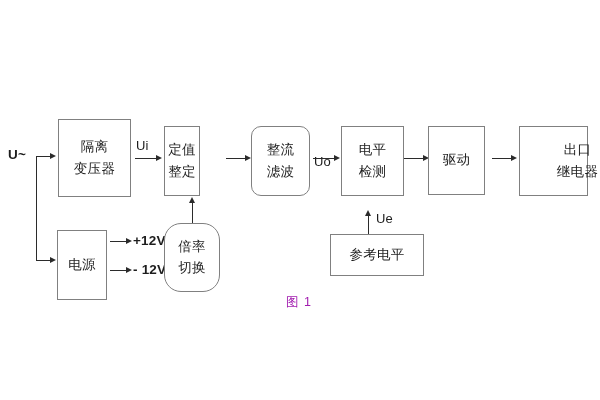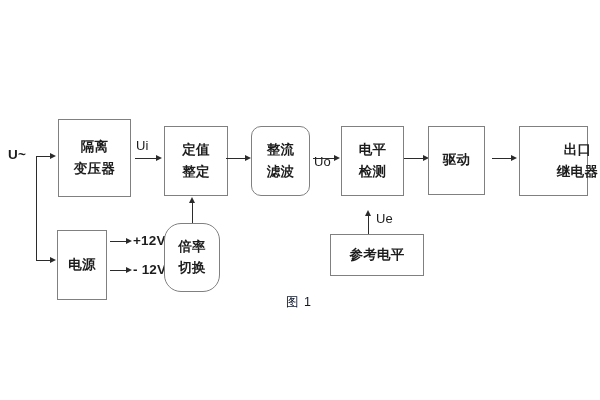--- a/index.html
+++ b/index.html
@@ -27,37 +27,36 @@
     justify-content: center;
     color: #1d1d1d;
     font-size: 13.5px;
     line-height: 1.05;
     letter-spacing: 0.3px;
     white-space: nowrap;
   }
   .block .ln {
     display: block;
     padding: 3.5px 0;
-    font-weight: bold;
   }
   
   .label {
     position: absolute;
     color: #1d1d1d;
     font-size: 13px;
     white-space: nowrap;
     letter-spacing: 0.2px;
   }
   .label.bold {
     font-weight: bold;
     font-size: 13.5px;
   }
   .caption {
     position: absolute;
-    color: #0f172a;
+    color: #a21caf;
     font-size: 12.5px;
     white-space: nowrap;
     letter-spacing: 1px;
   }
   
   .hline {
     position: absolute;
     height: 0;
     border-top: 1.3px solid #2b2b2b;
   }
@@ -101,21 +100,21 @@
 
   <div class="block" style="left:58px; top:119px; width:73px; height:78px;">
     <span class="ln">隔离</span>
     <span class="ln">变压器</span>
   </div>
 
   <div class="label" style="left:136px; top:138px;">Ui</div>
   <div class="hline" style="left:135px; top:158px; width:22px;"></div>
   <div class="ahead-r" style="left:156px; top:154.5px;"></div>
 
-  <div class="block" style="left:164px; top:126px; width:64px; height:70px;align-items:center;">
+  <div class="block" style="left:164px; top:126px; width:36px; height:70px;align-items:center;">
     <span class="ln">定值</span>
     <span class="ln">整定</span>
   </div>
 
   <div class="hline" style="left:226px; top:158px; width:20px;"></div>
   <div class="ahead-r" style="left:245px; top:154.5px;"></div>
 
   <div class="block" style="left:251px; top:126px; width:59px; height:70px;border-radius:10px;">
     <span class="ln">整流</span>
     <span class="ln">滤波</span>

